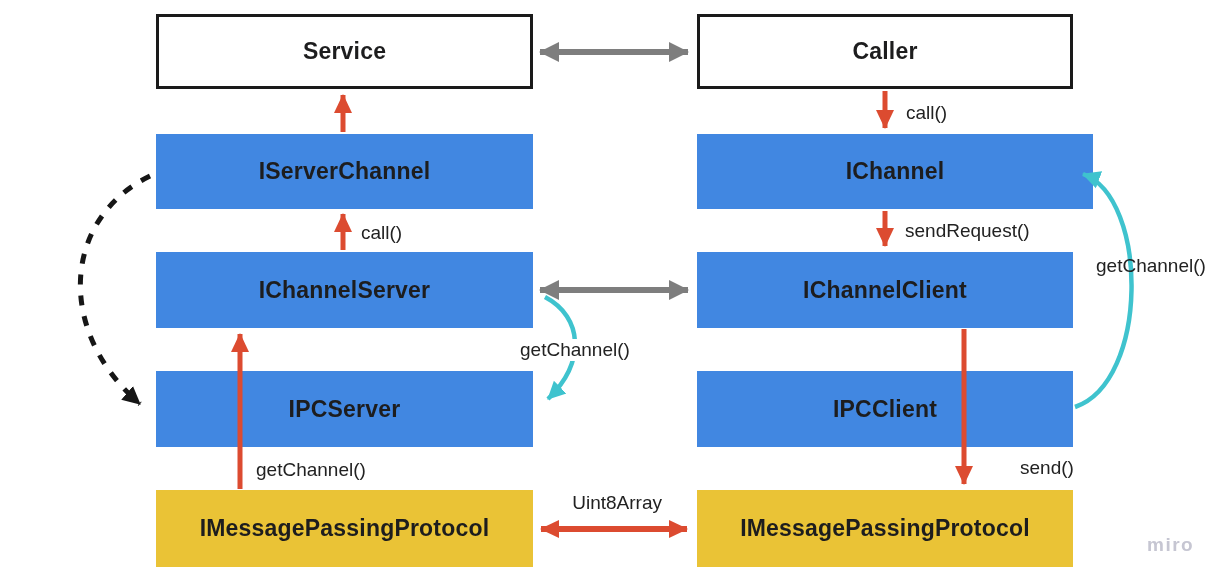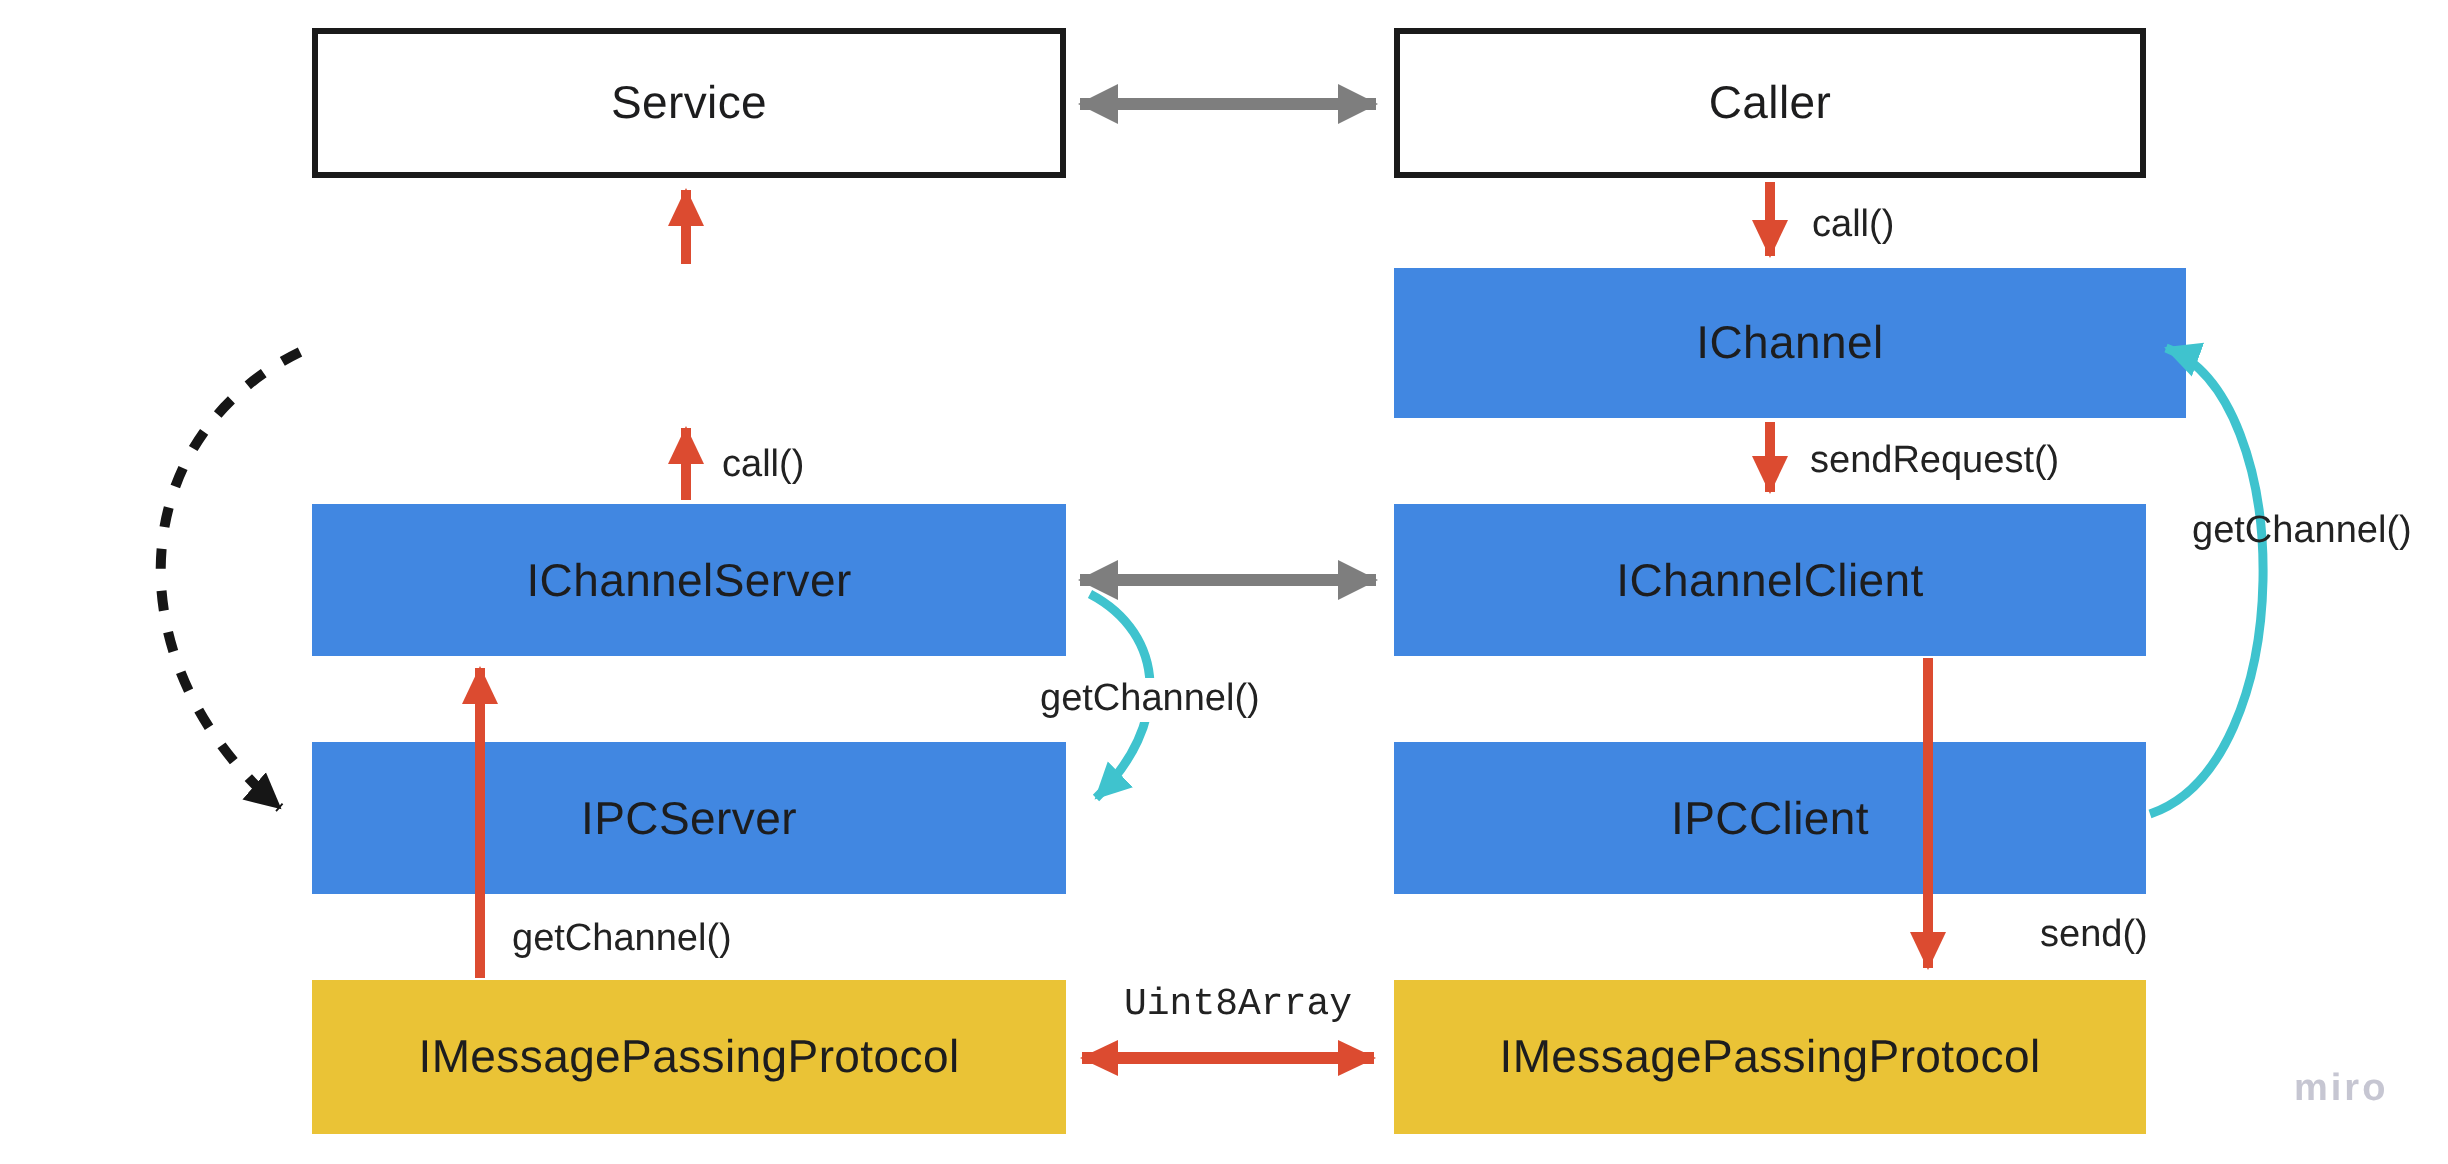--- a/index.html
+++ b/index.html
@@ -2,21 +2,21 @@
 <html style="--c-blue: #4187E1; --c-yellow: #EAC336; --c-red: #DC4B30; --c-cyan: #3FC3CE; --c-gray: #7E7E7E; --c-dashed: #161616; --c-border: #1A1A1A; --c-text: #1D1D1E; --c-label: #222222; --c-miro: #C6C6D2;"><head>
 <meta charset="utf-8">
 <style>
   html,body{margin:0;padding:0;background:#ffffff;}
   .canvas{
     position:relative;width:1224px;height:582px;background:#ffffff;
     font-family:"Liberation Sans", sans-serif;overflow:hidden;
   }
   .box{
     position:absolute;display:flex;align-items:center;justify-content:center;
-    box-sizing:border-box;font-weight:normal;font-size:23px;
+    box-sizing:border-box;font-weight:bold;font-size:23px;
     color:var(--c-text,#1d1d1e);letter-spacing:0.2px;
   }
   .box.plain{background:#ffffff;border:3px solid var(--c-border,#1a1a1a);}
   .box.blue{background:var(--c-blue,#4187e1);}
   .box.yellow{background:var(--c-yellow,#eac336);}
   .edges{position:absolute;left:0;top:0;width:1224px;height:582px;}
   .edge{fill:none;}
   .stroke-red{stroke:var(--c-red,#dc4b30);}
   .stroke-gray{stroke:var(--c-gray,#7e7e7e);}
   .stroke-cyan{stroke:var(--c-cyan,#3fc3ce);}
@@ -28,34 +28,35 @@
   .w5{stroke-width:5;}
   .w6{stroke-width:6;}
   .w45{stroke-width:4.5;}
   .dash{stroke-dasharray:10 11;}
   .lbl{
     position:absolute;font-size:19px;line-height:1.15;white-space:nowrap;
     color:var(--c-label,#222222);
     text-align:right;
   }
   .lbl.bg{background:#ffffff;padding:0 2px;}
-  .center{text-align:center;font-family:Liberation Mono, monospace;}
+  .center{text-align:right;}
   .watermark{
     position:absolute;left:1147px;top:534px;font-size:19px;font-weight:600;
     letter-spacing:1.5px;color:var(--c-miro,#c6c6d2);
   }
 </style>
 </head>
 <body>
 
 <div class="canvas">
 
   <div class="box plain" style="left:156px;top:14px;width:377px;height:75px;">Service</div>
   <div class="box plain" style="left:697px;top:14px;width:376px;height:75px;">Caller</div>
 
+  <div class="box blue" style="left:156px;top:134px;width:377px;height:75px;">IServerChannel</div>
   <div class="box blue" style="left:697px;top:134px;width:396px;height:75px;">IChannel</div>
 
   <div class="box blue" style="left:156px;top:252px;width:377px;height:76px;">IChannelServer</div>
   <div class="box blue" style="left:697px;top:252px;width:376px;height:76px;">IChannelClient</div>
 
   <div class="box blue" style="left:156px;top:371px;width:377px;height:76px;">IPCServer</div>
   <div class="box blue" style="left:697px;top:371px;width:376px;height:76px;">IPCClient</div>
 
   <div class="box yellow" style="left:156px;top:490px;width:377px;height:77px;">IMessagePassingProtocol</div>
   <div class="box yellow" style="left:697px;top:490px;width:376px;height:77px;">IMessagePassingProtocol</div>

